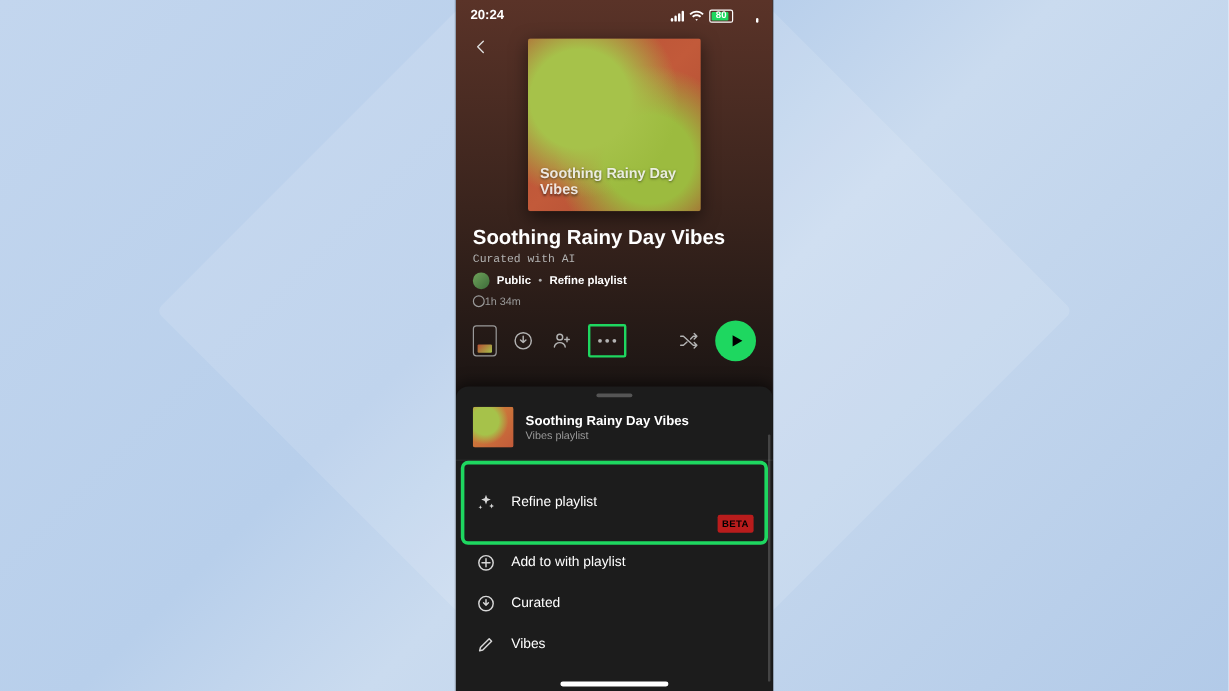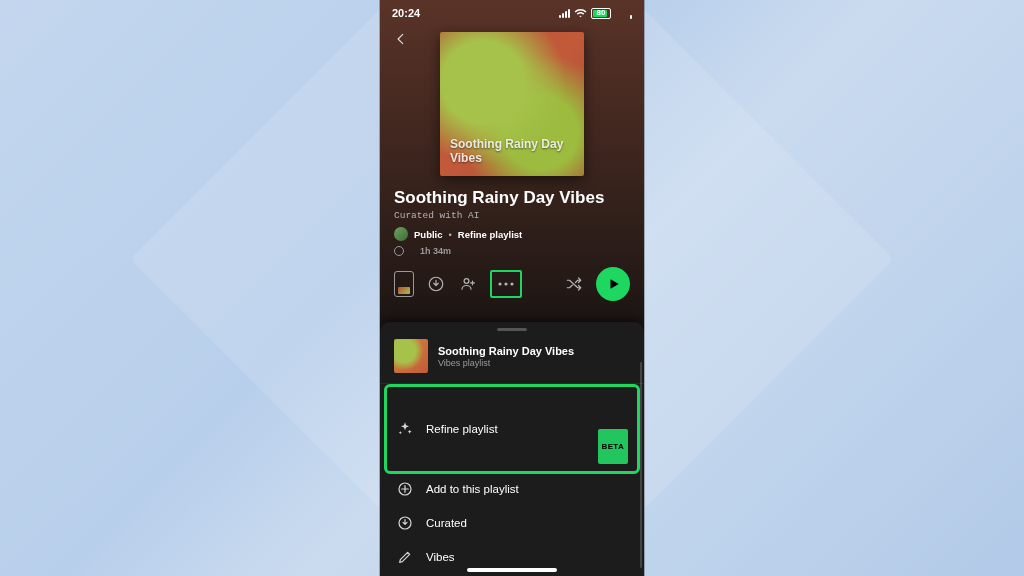--- a/index.html
+++ b/index.html
@@ -125,22 +125,22 @@
   }
   .owner-avatar {
     width: 14px; height:14px; border-radius:50%;
     background: linear-gradient(135deg,#6fa35a,#3d6b3a);
     display:inline-block;
   }
   .owner-name { font-weight:700; }
   .dot { color:#b3b3b3; }
   .refine-lnk { font-weight:700; color:#fff; }
   .pl-duration {
-    display:flex; align-items:center; gap:16px; margin-top:5px;
-    font-size:9px; color:#9a9a9a;font-weight:bold;
+    display:flex; align-items:center; gap:0; margin-top:5px;
+    font-size:9px; color:#9a9a9a;
   }
   .globe {
     width:10px;height:10px;border:1px solid #9a9a9a;border-radius:50%;
     position:relative; box-sizing:border-box;
   }
   
   .controls {
     position:relative;
     margin-top:10px;
     padding: 0 14px;
@@ -217,22 +217,22 @@
     color:#fff;
     font-size: 11.5px;
     border-radius:4px;
   }
   .menu-item .mi-icon {
     width:18px; height:18px; display:flex; align-items:center; justify-content:center;
     color:#d7d7d7;
   }
   .menu-item .mi-label { flex:1; }
   .beta {
-    background:#22c55e; color:#000; font-size:8px; font-weight:800;
-    padding:13px 4px; border-radius:2px; letter-spacing:0.3px;margin-top:35px;
+    background:#b91c1c; color:#000; font-size:8px; font-weight:800;
+    padding:3px 4px; border-radius:2px; letter-spacing:0.3px;margin-top:35px;
   }
   .highlight-green {
     outline: 3px solid #1ed760;
     outline-offset: -1px;
     border-radius:4px;
   }
   .home-indicator {
     position:absolute; left:50%; bottom:4px; transform:translateX(-50%);
     width: 90px; height:4px; background:#fff; border-radius:3px;
   }
@@ -354,21 +354,21 @@
           <span class="mi-label">Refine playlist</span>
           <span class="beta">BETA</span>
         </li>
         <li class="menu-item">
           <span class="mi-icon">
             <svg width="16" height="16" viewBox="0 0 24 24" fill="none" stroke="#d7d7d7" stroke-width="1.8">
                 <circle cx="12" cy="12" r="9"></circle>
                 <path d="M12 7v10M7 12h10" stroke-linecap="round"></path>
               </svg>
           </span>
-          <span class="mi-label">Add to this playlist</span>
+          <span class="mi-label">Add to with playlist</span>
         </li>
         <li class="menu-item">
           <span class="mi-icon">
             <svg width="16" height="16" viewBox="0 0 24 24" fill="none" stroke="#d7d7d7" stroke-width="1.8" stroke-linecap="round" stroke-linejoin="round">
                 <circle cx="12" cy="12" r="9"></circle>
                 <path d="M12 7v7m0 0l-3-3m3 3l3-3"></path>
               </svg>
           </span>
           <span class="mi-label">Curated</span>
         </li>

